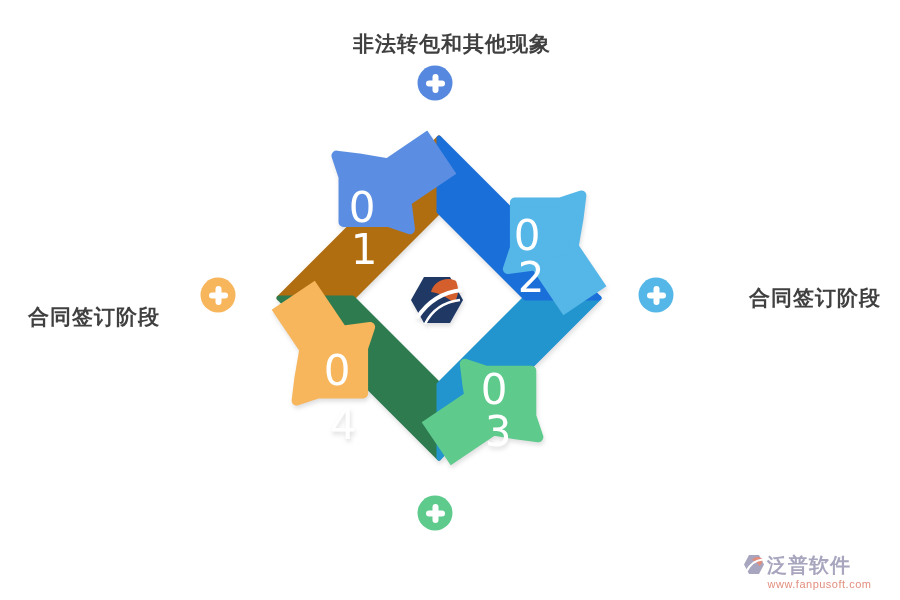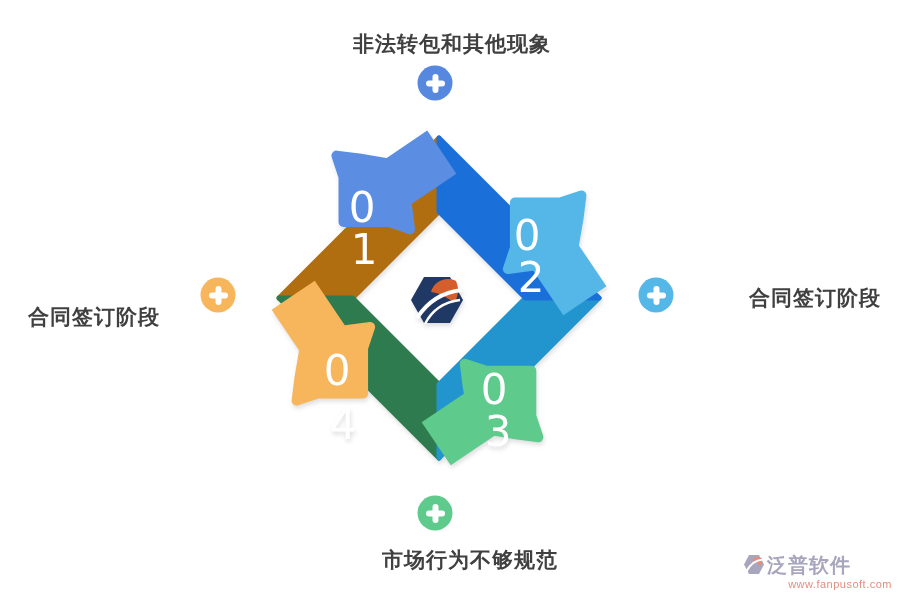--- a/index.html
+++ b/index.html
@@ -16,21 +16,21 @@
   .plus{
     position:absolute;width:35px;height:35px;border-radius:50%;
     transform:translate(-50%,-50%);
   }
   .plus::before,.plus::after{
     content:"";position:absolute;background:#ffffff;border-radius:3px;
     left:50%;top:50%;
   }
   .plus::before{width:19px;height:6px;transform:translate(-50%,-50%);}
   .plus::after{width:6px;height:19px;transform:translate(-50%,-50%);}
-  .watermark{position:absolute;right:8px;bottom:10px;width:150px;text-align:right;}
+  .watermark{position:absolute;right:8px;bottom:10px;width:150px;text-align:center;}
   .wm-row{display:flex;align-items:flex-end;}
   .wm-brand{font-size:20px;font-weight:700;color:#a8a6be;letter-spacing:1px;line-height:26px;}
   .wm-url{font-size:11px;color:#e28e7e;letter-spacing:0.5px;margin-top:0px;margin-left:5px;}
   svg text{font-family:"DejaVu Sans","Liberation Sans",sans-serif;}
   .digit{fill:#ffffff;font-size:42px;}
 </style>
 </head>
 <body>
 
 <div class="stage">
@@ -78,21 +78,20 @@
     </g>
   </svg>
 
   <div class="plus" style="left:435px;top:83px;background:#5588de;"></div>
   <div class="plus" style="left:656px;top:295px;background:#55b6e8;"></div>
   <div class="plus" style="left:435px;top:513px;background:#5eca8c;"></div>
   <div class="plus" style="left:218px;top:295px;background:#f7b55c;"></div>
 
   <div class="node-label" style="left:452px;top:44px;">非法转包和其他现象</div>
   <div class="node-label" style="left:815px;top:298px;">合同签订阶段</div>
-  <div class="node-label" style="left:470px;top:560px;">市场行为不够规范</div>
   <div class="node-label" style="left:94px;top:317px;">合同签订阶段</div>
 
   <div class="watermark">
     <div class="wm-row">
       <svg width="24" height="27" viewBox="0 0 24 27" style="margin-right:1px;">
         <path d="M2,13.5 L7,4 L17,4 L22,13.5 L17,23 L7,23 Z" fill="#a8a6be"></path>
         <path d="M10,9 C12,5.5 17,5 20,7.5 C21,10 20,13 17.5,15 C15.5,12 13,10 10,9 Z" fill="#e28e7e"></path>
         <path d="M4,21 C8,13 14,9 21,8.5" stroke="#ffffff" stroke-width="2.2" fill="none"></path>
       </svg>
       <span class="wm-brand">泛普软件</span>

